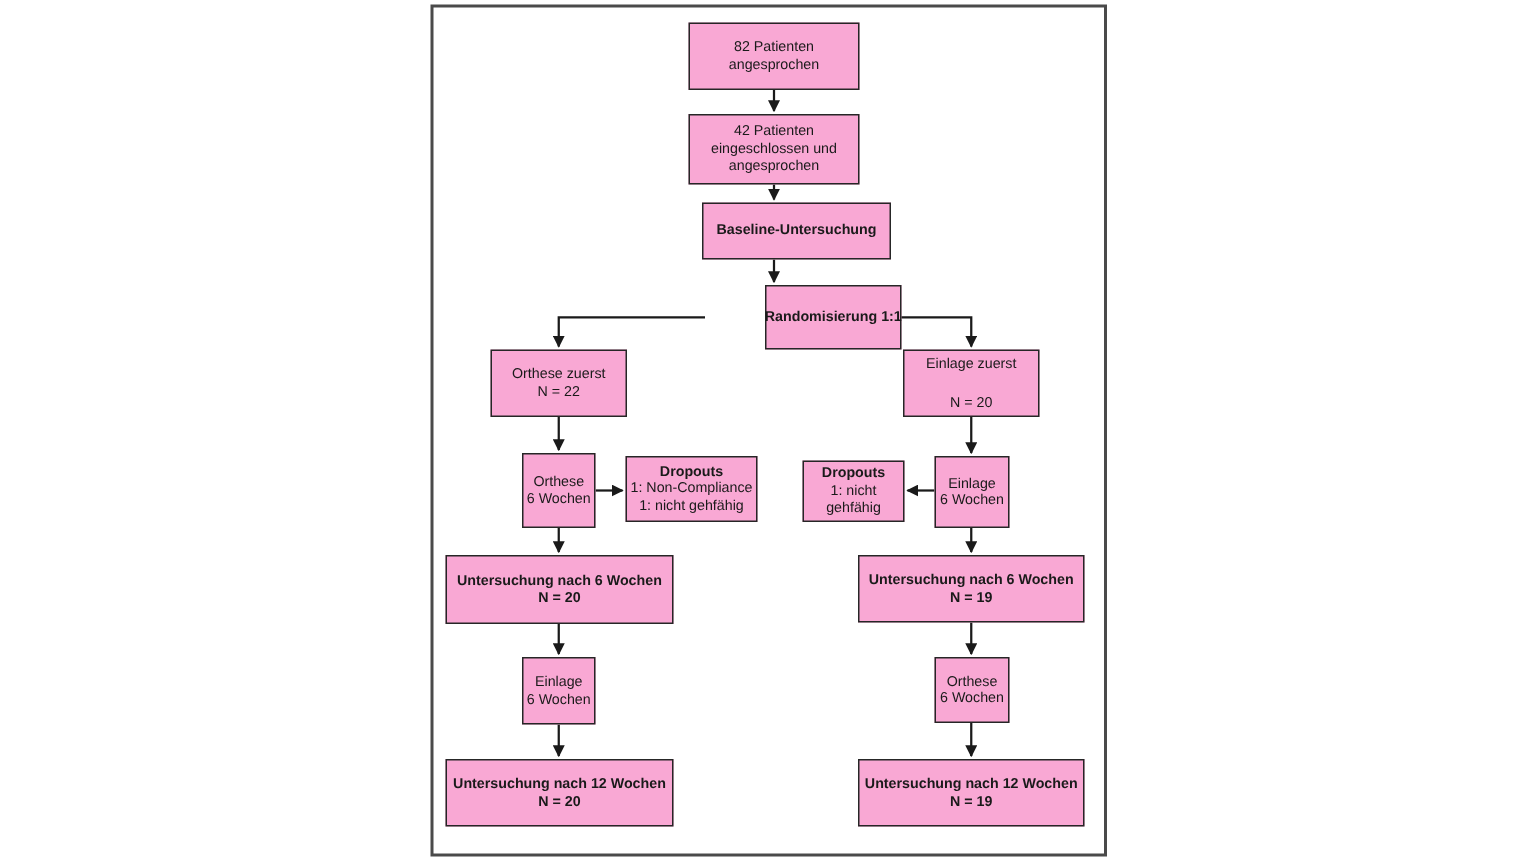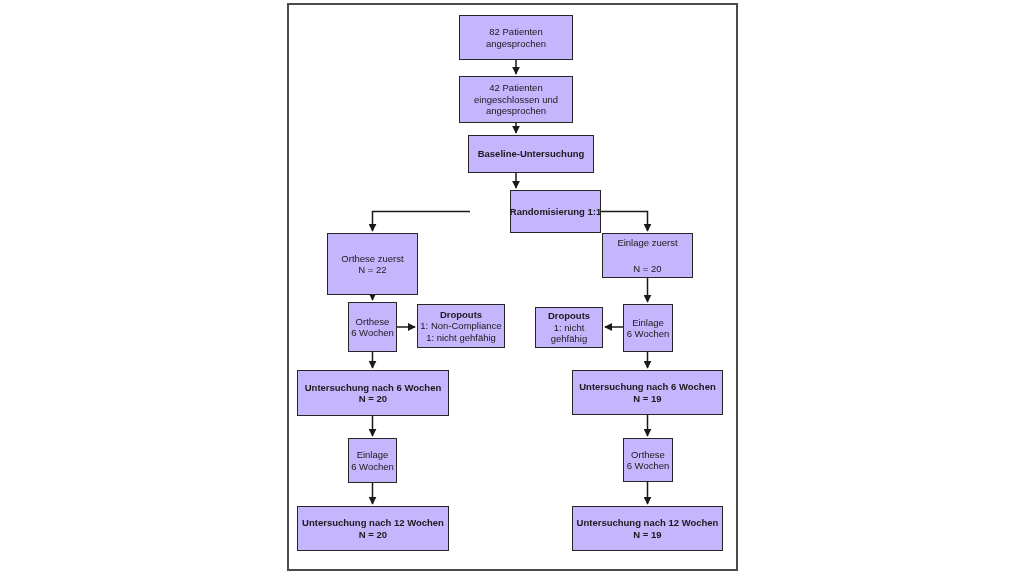--- a/index.html
+++ b/index.html
@@ -29,21 +29,21 @@
     position: absolute;
     left: 0;
     top: 0;
     width: 1024px;
     height: 576px;
     pointer-events: none;
   }
   .node {
     position: absolute;
     box-sizing: border-box;
-    background: #c4b5fd;
+    background: #f9a8d4;
     border: 1.5px solid #262626;
     display: flex;
     flex-direction: column;
     align-items: center;
     justify-content: center;
     text-align: center;
     color: #1a1a1a;
     font-size: 9.5px;
     line-height: 11.5px;
     padding: 1px;
@@ -104,21 +104,21 @@
   </div>
 
   <div class="node bold" style="left:441px; top:135px; width:126px; height:38px;margin-left:27px;">
     <span class="ln">Baseline-Untersuchung</span>
   </div>
 
   <div class="node bold" style="left:470px; top:190px; width:91px; height:43px;margin-left:40px;">
     <span class="ln">Randomisierung 1:1</span>
   </div>
 
-  <div class="node" style="left:327px; top:233px; width:91px; height:62px;">
+  <div class="node" style="left:327px; top:233px; width:91px; height:45px;">
     <span class="ln">Orthese zuerst</span>
     <span class="ln">N = 22</span>
   </div>
 
   <div class="node" style="left:348px; top:302px; width:49px; height:50px;">
     <span class="ln">Orthese</span>
     <span class="ln">6 Wochen</span>
   </div>
 
   <div class="node" style="left:417px; top:304px; width:88px; height:44px;">

